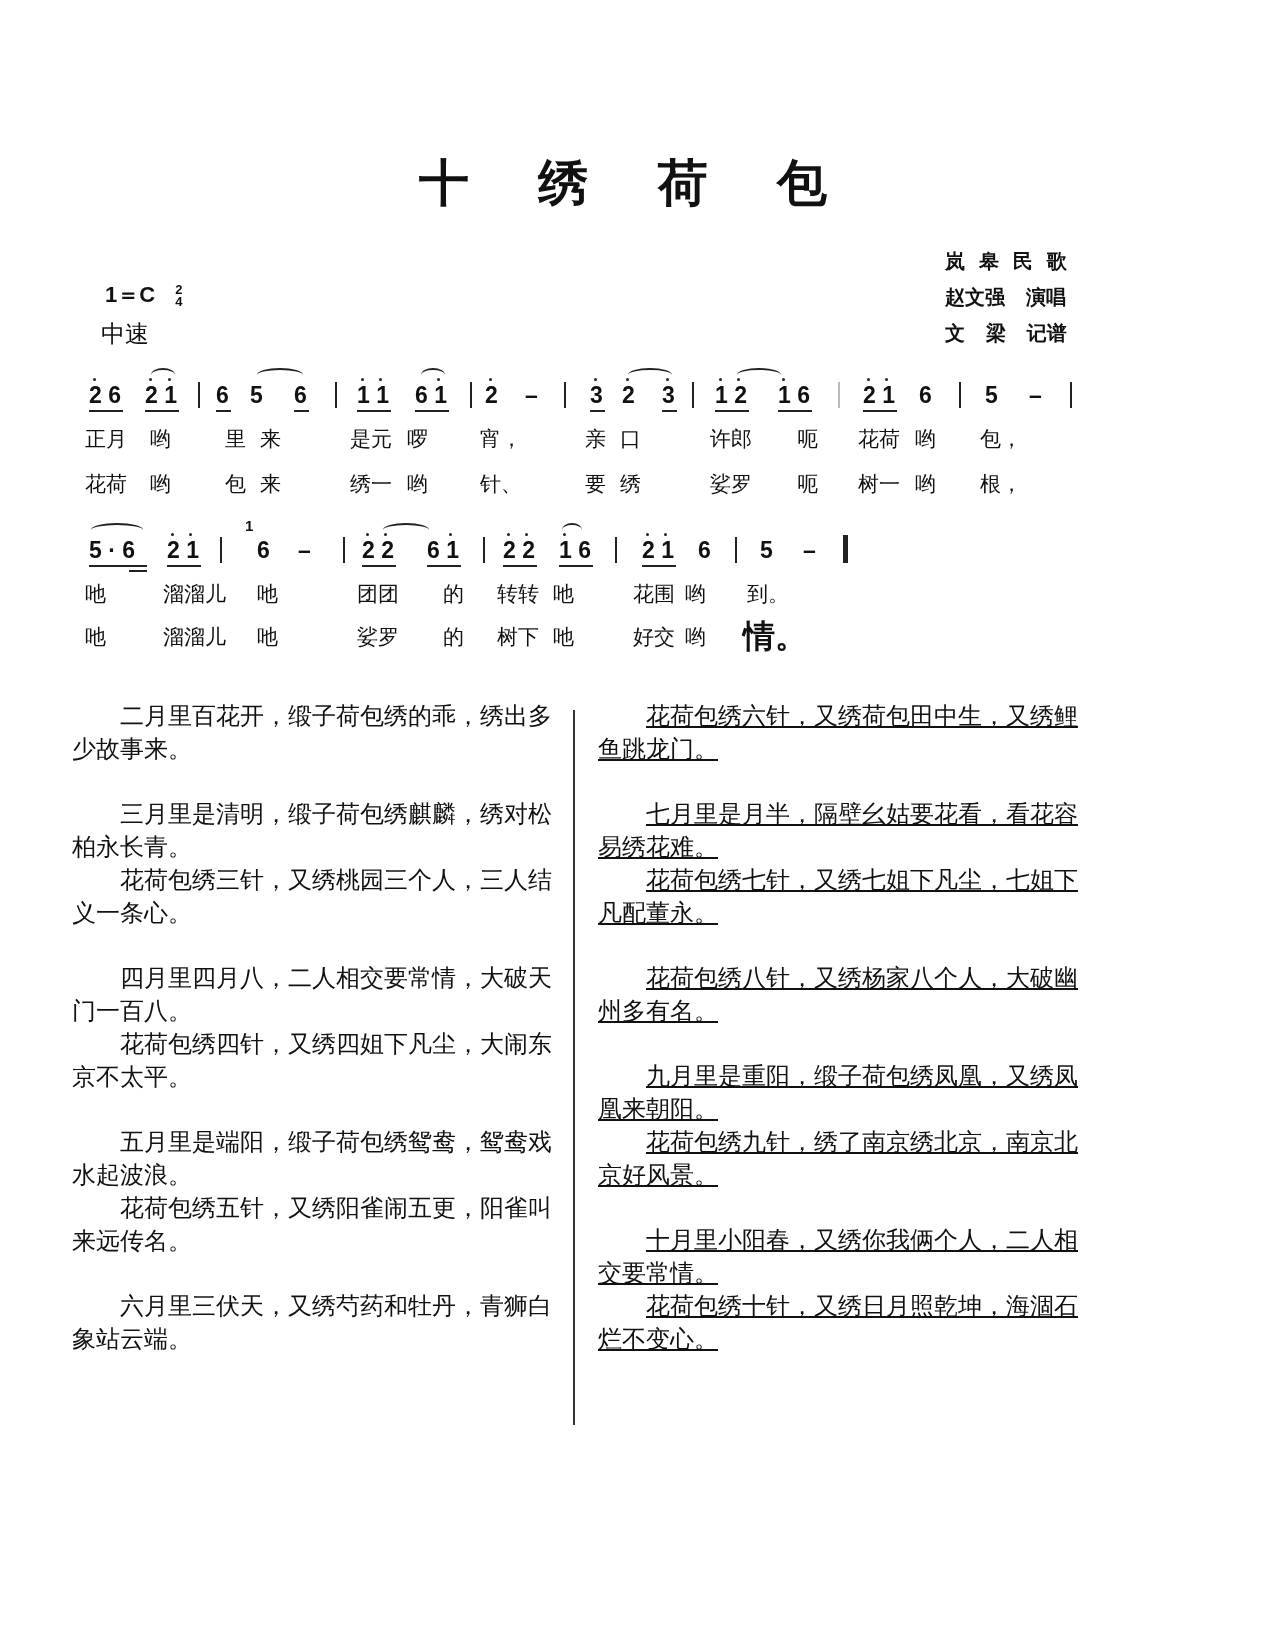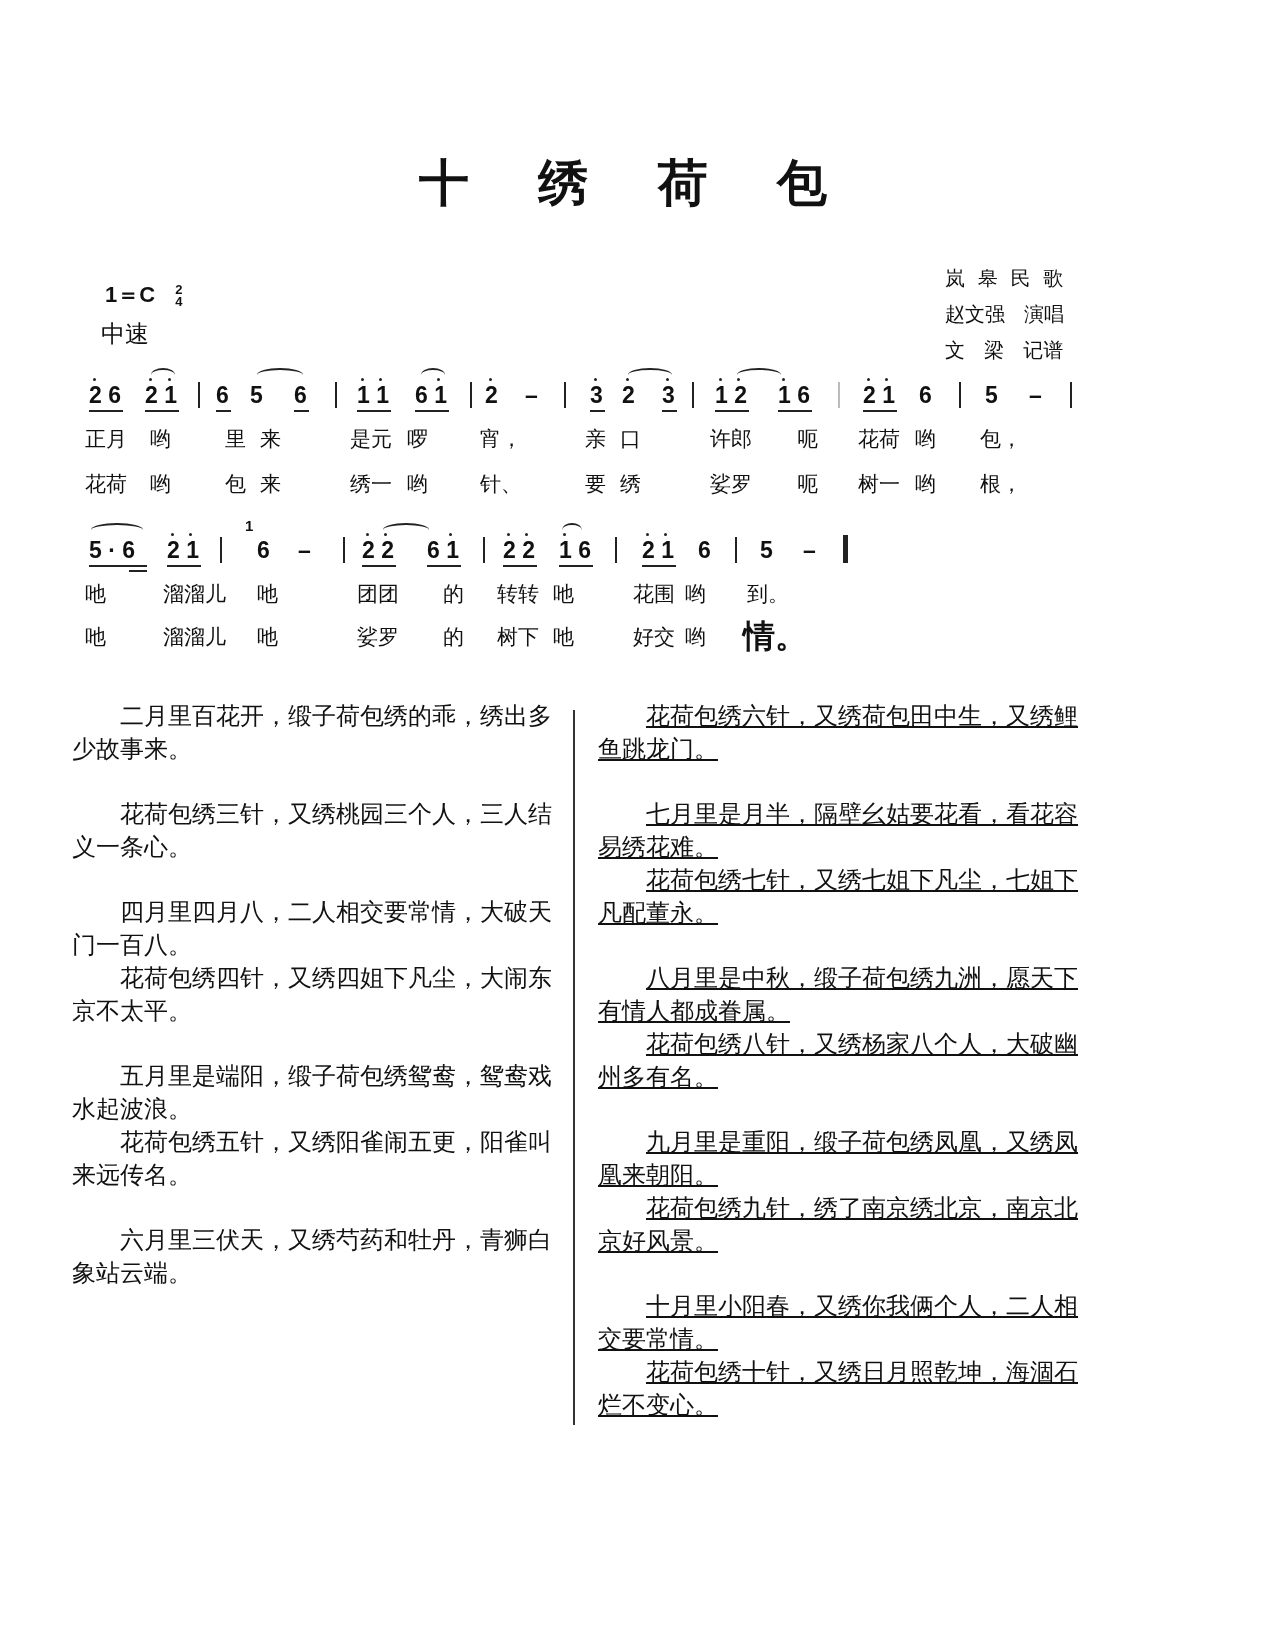--- a/index.html
+++ b/index.html
@@ -5,21 +5,21 @@
   html, body { margin: 0; padding: 0; background: #ffffff; }
   body { width: 1272px; height: 1636px; position: relative; overflow: hidden;
          font-family: "DejaVu Sans", "Liberation Sans", sans-serif; color: #111; }
   .title { position: absolute; left: 0; width: 1272px; top: 150px; text-align: center;
            font-size: 50px; letter-spacing: 26px; font-weight: bold; color: #111; }
   .key { position: absolute; left: 105px; top: 280px; font-family: "Liberation Sans", sans-serif;
          font-size: 22px; font-weight: bold; }
   .frac { display: inline-flex; flex-direction: column; vertical-align: middle; font-size: 13px;
           line-height: 12px; margin-left: 14px; border: none; text-align: center; }
   .tempo { position: absolute; left: 101px; top: 318px; font-size: 24px; }
-  .credits { position: absolute; left: 945px; top: 260px; font-size: 20px; line-height: 36px; }
+  .credits { position: absolute; left: 945px; top: 243px; font-size: 20px; line-height: 36px; font-weight: bold; }
   .credits div { white-space: pre; }
 
   .staff { position: absolute; left: 85px; height: 150px; }
   .m { position: absolute; font-family: "Liberation Sans", sans-serif; font-size: 23px;
        font-weight: bold; white-space: pre; }
   .ul { position: absolute; height: 2px; background: #222; }
   .bar { position: absolute; width: 2px; height: 26px; background: #222; }
   .slur { position: absolute; height: 12px; border-top: 2px solid #222; border-radius: 50% 50% 0 0; }
   .lyr { position: absolute; font-size: 21px; white-space: pre; }
   .dot { position: absolute; width: 3px; height: 3px; background: #222; border-radius: 50%; }
@@ -217,40 +217,40 @@
     <span class="lyr" style="left:468px;top:98px">吔</span>
     <span class="lyr" style="left:548px;top:98px">好交</span>
     <span class="lyr" style="left:600px;top:98px">哟</span>
     <span class="lyr" style="left:658px;top:90px;font-size:32px;font-weight:bold">情。</span>
   </div>
 </div>
 
 <div class="col col-left">
   <p>二月里百花开，缎子荷包绣的乖，绣出多少故事来。</p>
   <div class="gap"></div>
+  <p>三月里是清明，缎子荷包绣麒麟，绣对松柏永长青。</p>
   <p>花荷包绣三针，又绣桃园三个人，三人结义一条心。</p>
   <div class="gap"></div>
   <p>四月里四月八，二人相交要常情，大破天门一百八。</p>
   <p>花荷包绣四针，又绣四姐下凡尘，大闹东京不太平。</p>
   <div class="gap"></div>
   <p>五月里是端阳，缎子荷包绣鸳鸯，鸳鸯戏水起波浪。</p>
   <p>花荷包绣五针，又绣阳雀闹五更，阳雀叫来远传名。</p>
   <div class="gap"></div>
   <p>六月里三伏天，又绣芍药和牡丹，青狮白象站云端。</p>
 </div>
 
 <div class="divider"></div>
 
 <div class="col col-right">
   <p>花荷包绣六针，又绣荷包田中生，又绣鲤鱼跳龙门。</p>
   <div class="gap"></div>
   <p>七月里是月半，隔壁幺姑要花看，看花容易绣花难。</p>
   <p>花荷包绣七针，又绣七姐下凡尘，七姐下凡配董永。</p>
   <div class="gap"></div>
-  <p>八月里是中秋，缎子荷包绣九洲，愿天下有情人都成眷属。</p>
   <p>花荷包绣八针，又绣杨家八个人，大破幽州多有名。</p>
   <div class="gap"></div>
   <p>九月里是重阳，缎子荷包绣凤凰，又绣凤凰来朝阳。</p>
   <p>花荷包绣九针，绣了南京绣北京，南京北京好风景。</p>
   <div class="gap"></div>
   <p>十月里小阳春，又绣你我俩个人，二人相交要常情。</p>
   <p>花荷包绣十针，又绣日月照乾坤，海涸石烂不变心。</p>
 </div>
 
 </body></html>

